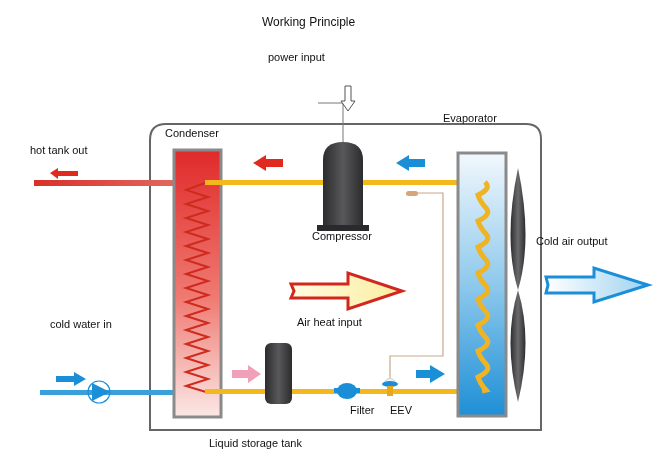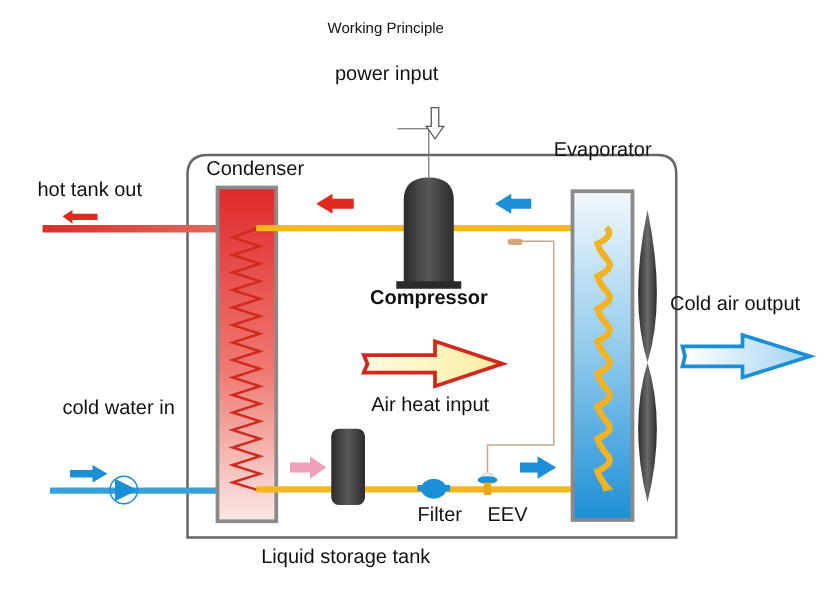--- a/index.html
+++ b/index.html
@@ -1,18 +1,18 @@
 <!DOCTYPE html>
 <html><head>
 <meta charset="utf-8">
 <style>
   html, body { margin:0; padding:0; background:#ffffff; }
   body { width:672px; height:475px; position:relative; overflow:hidden; font-family:"Liberation Sans", sans-serif; }
   svg { position:absolute; left:0; top:0; }
-  .lbl { position:absolute; color:#111; font-family:"Liberation Sans", sans-serif; font-size:16px; white-space:nowrap; line-height:1; }
+  .lbl { position:absolute; color:#111; font-family:"Liberation Sans", sans-serif; font-size:11px; white-space:nowrap; line-height:1; }
   .title { font-size:12px; }
 </style>
 </head>
 <body>
 
 <svg width="672" height="475" viewBox="0 0 672 475">
   <defs>
     <linearGradient id="condGrad" x1="0" y1="0" x2="0" y2="1">
       <stop offset="0" stop-color="#e02a2a"></stop>
       <stop offset="0.55" stop-color="#ef7a72"></stop>
@@ -95,19 +95,19 @@
   <path d="M518 290 Q503 340 518 402 Q533 340 518 290 Z" fill="url(#fanGrad)"></path>
 
   <path d="M546 277 L594 277 L594 268 L648 285 L594 302 L594 293 L546 293 L548 285 Z" fill="url(#airOutGrad)" stroke="#1a8fd8" stroke-width="3"></path>
 </svg>
 
 <div class="lbl title" style="left:262px; top:16px;">Working Principle</div>
 <div class="lbl" style="left:268px; top:52px;">power input</div>
 <div class="lbl" style="left:165px; top:128px;">Condenser</div>
 <div class="lbl" style="left:443px; top:113px;">Evaporator</div>
 <div class="lbl" style="left:30px; top:145px;">hot tank out</div>
-<div class="lbl" style="left:296px; top:231px;font-weight:bold;">Compressor</div>
+<div class="lbl" style="left:312px; top:231px;">Compressor</div>
 <div class="lbl" style="left:536px; top:236px;">Cold air output</div>
 <div class="lbl" style="left:297px; top:317px;">Air heat input</div>
 <div class="lbl" style="left:50px; top:319px;">cold water in</div>
-<div class="lbl" style="left:334px; top:405px;">Filter</div>
+<div class="lbl" style="left:350px; top:405px;">Filter</div>
 <div class="lbl" style="left:390px; top:405px;">EEV</div>
 <div class="lbl" style="left:209px; top:438px;text-align:right;">Liquid storage tank</div>
 
 </body></html>

